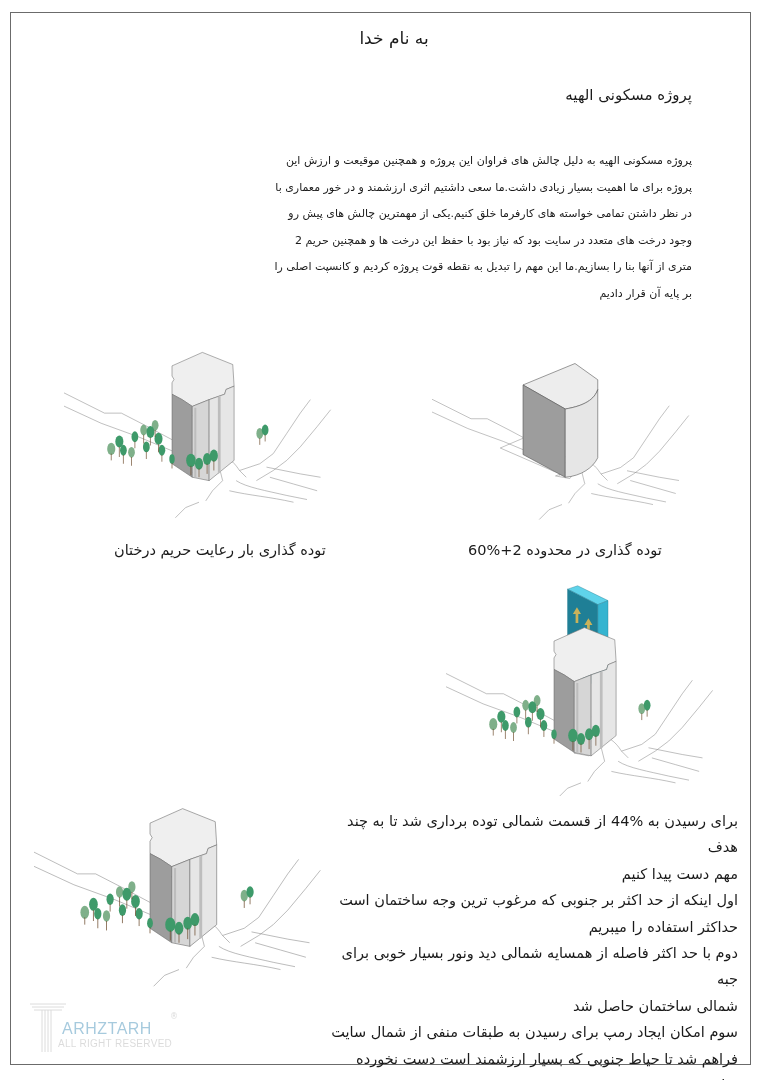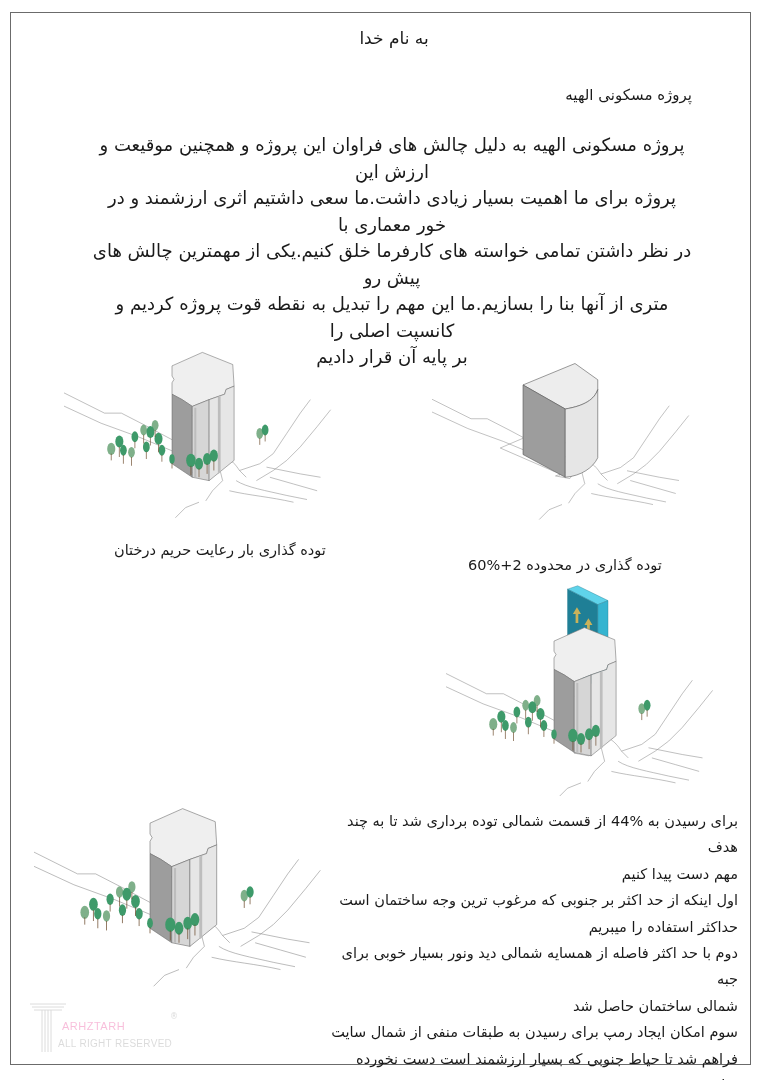--- a/index.html
+++ b/index.html
@@ -4,48 +4,49 @@
 <style>
   html, body { margin: 0; padding: 0; background: #ffffff; }
   body { width: 764px; height: 1080px; position: relative; overflow: hidden;
          font-family: "DejaVu Sans", sans-serif; color: #1a1a1a; }
   .frame { position: absolute; left: 10px; top: 12px; width: 741px; height: 1053px;
            border: 1.5px solid #6b6b6b; box-sizing: border-box; }
   .rtl { direction: rtl; unicode-bidi: plaintext; }
   .title { position: absolute; top: 28px; left: 12px; width: 764px; text-align: center;
            font-size: 17px; }
   .subtitle { position: absolute; top: 86px; right: 72px; font-size: 15px; text-align: left; }
-  .intro { position: absolute; top: 132px; right: 72px; width: 600px; font-size: 18px;
-           line-height: 26.5px; text-align: center; }
+  .intro { position: absolute; top: 148px; right: 72px; width: 600px; font-size: 11px;
+           line-height: 26.5px; text-align: right; }
   .caption { position: absolute; font-size: 14.5px; text-align: right; white-space: nowrap; }
   .cap1 { top: 542px; left: 86px; margin-left: 28px; }
-  .cap2 { top: 557px; left: 468px; }
+  .cap2 { top: 542px; left: 468px; }
   .notes { position: absolute; top: 808px; right: 26px; width: 410px; font-size: 14.5px;
            line-height: 26.4px; text-align: right; }
   .notes p { margin: 0; }
   .diagram { position: absolute; }
   .logo { position: absolute; left: 28px; top: 998px; width: 160px; height: 56px; opacity: 0.35; }
   .logo .brand { position: absolute; left: 34px; top: 22px; font-family: "Liberation Sans", sans-serif;
-                 font-size: 11px; letter-spacing: 0.5px; color: #ec4899; font-weight: normal; }
+                 font-size: 16px; letter-spacing: 0.5px; color: #0369a1; font-weight: normal; }
   .logo .rights { position: absolute; left: 30px; top: 40px; font-family: "Liberation Sans", sans-serif;
                   font-size: 10px; color: #9a9a9a; letter-spacing: 0.3px; }
   .logo .reg { position: absolute; left: 142px; top: 14px; font-size: 8px; color: #9a9a9a; }
 </style>
 </head>
 <body>
 
 <div class="frame"></div>
 
 <div class="title rtl">به نام خدا</div>
 <div class="subtitle rtl">پروژه مسکونی الهیه</div>
 
 <div class="intro rtl">
   <div>پروژه مسکونی الهیه به دلیل چالش های فراوان این پروژه و همچنین موقیعت و ارزش این</div>
   <div>پروژه برای ما اهمیت بسیار زیادی داشت.ما سعی داشتیم اثری ارزشمند و در خور معماری با</div>
   <div>در نظر داشتن تمامی خواسته های کارفرما خلق کنیم.یکی از مهمترین چالش های پیش رو</div>
+  <div>وجود درخت های متعدد در سایت بود که نیاز بود با حفظ این درخت ها و همچنین حریم 2</div>
   <div>متری از آنها بنا را بسازیم.ما این مهم را تبدیل به نقطه قوت پروژه کردیم و کانسپت اصلی را</div>
   <div>بر پایه آن قرار دادیم</div>
 </div>
 
 <svg width="0" height="0" style="position:absolute">
   <defs>
     <g id="streets" fill="none" stroke="#8a8a8a" stroke-width="0.8">
       <path d="M0,60 L60,90 L85,90 L120,108 L180,140 L210,150"></path>
       <path d="M-10,75 L55,105 L110,125 L170,150 L215,160"></path>
       <path d="M210,150 C240,150 250,160 260,175 L270,185"></path>

